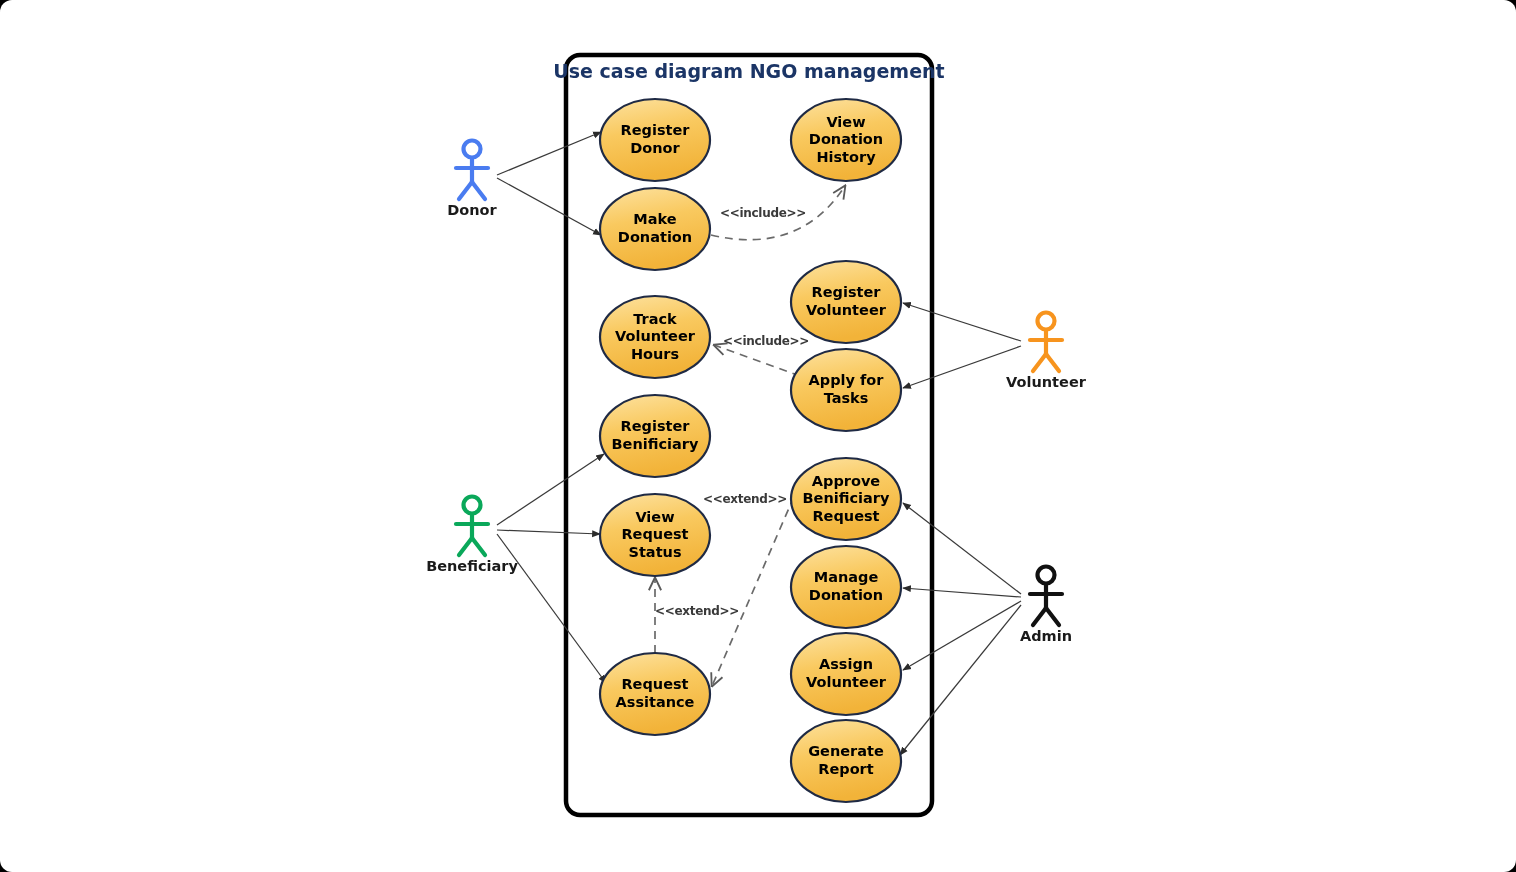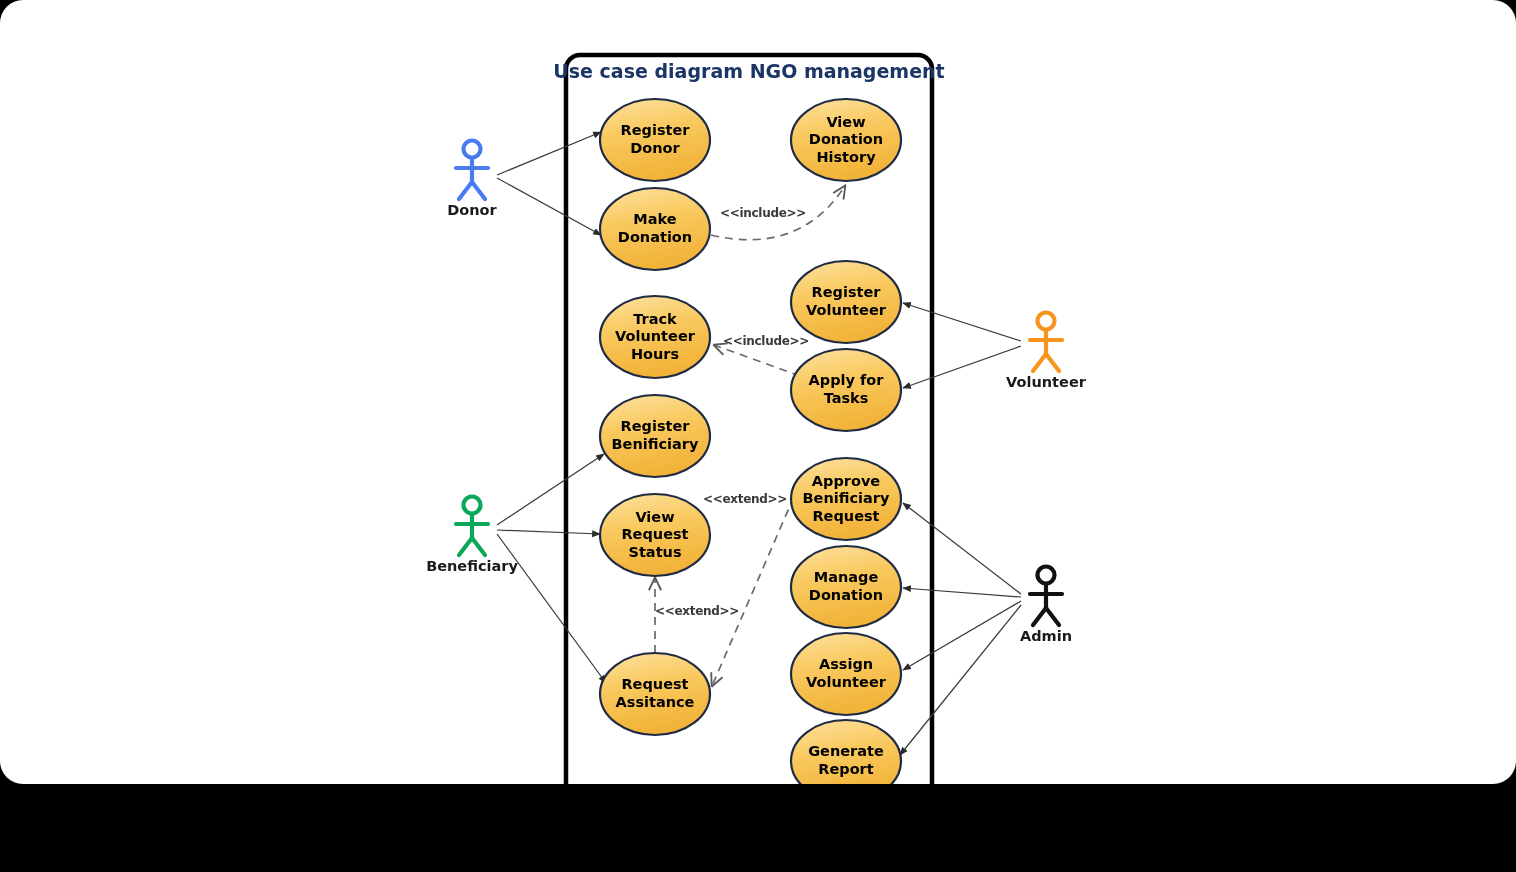--- a/index.html
+++ b/index.html
@@ -8,23 +8,23 @@
     background: #000000;
     width: 1516px;
     height: 872px;
     overflow: hidden;
     font-family: "DejaVu Sans", sans-serif;
   }
   #canvas {
     position: absolute;
     left: 0; top: 0;
     width: 1516px;
-    height: 784px;
+    height: 872px;
     background: #ffffff;
-    border-radius: 23px;
+    border-radius: 12px;
     overflow: hidden;
   }
   #diagram-svg {
     position: absolute;
     left: 0; top: 0;
     width: 1516px;
     height: 872px;
   }
   .uc-label, .actor-label, .stereotype-label, .sys-title {
     font-family: "DejaVu Sans", sans-serif;

